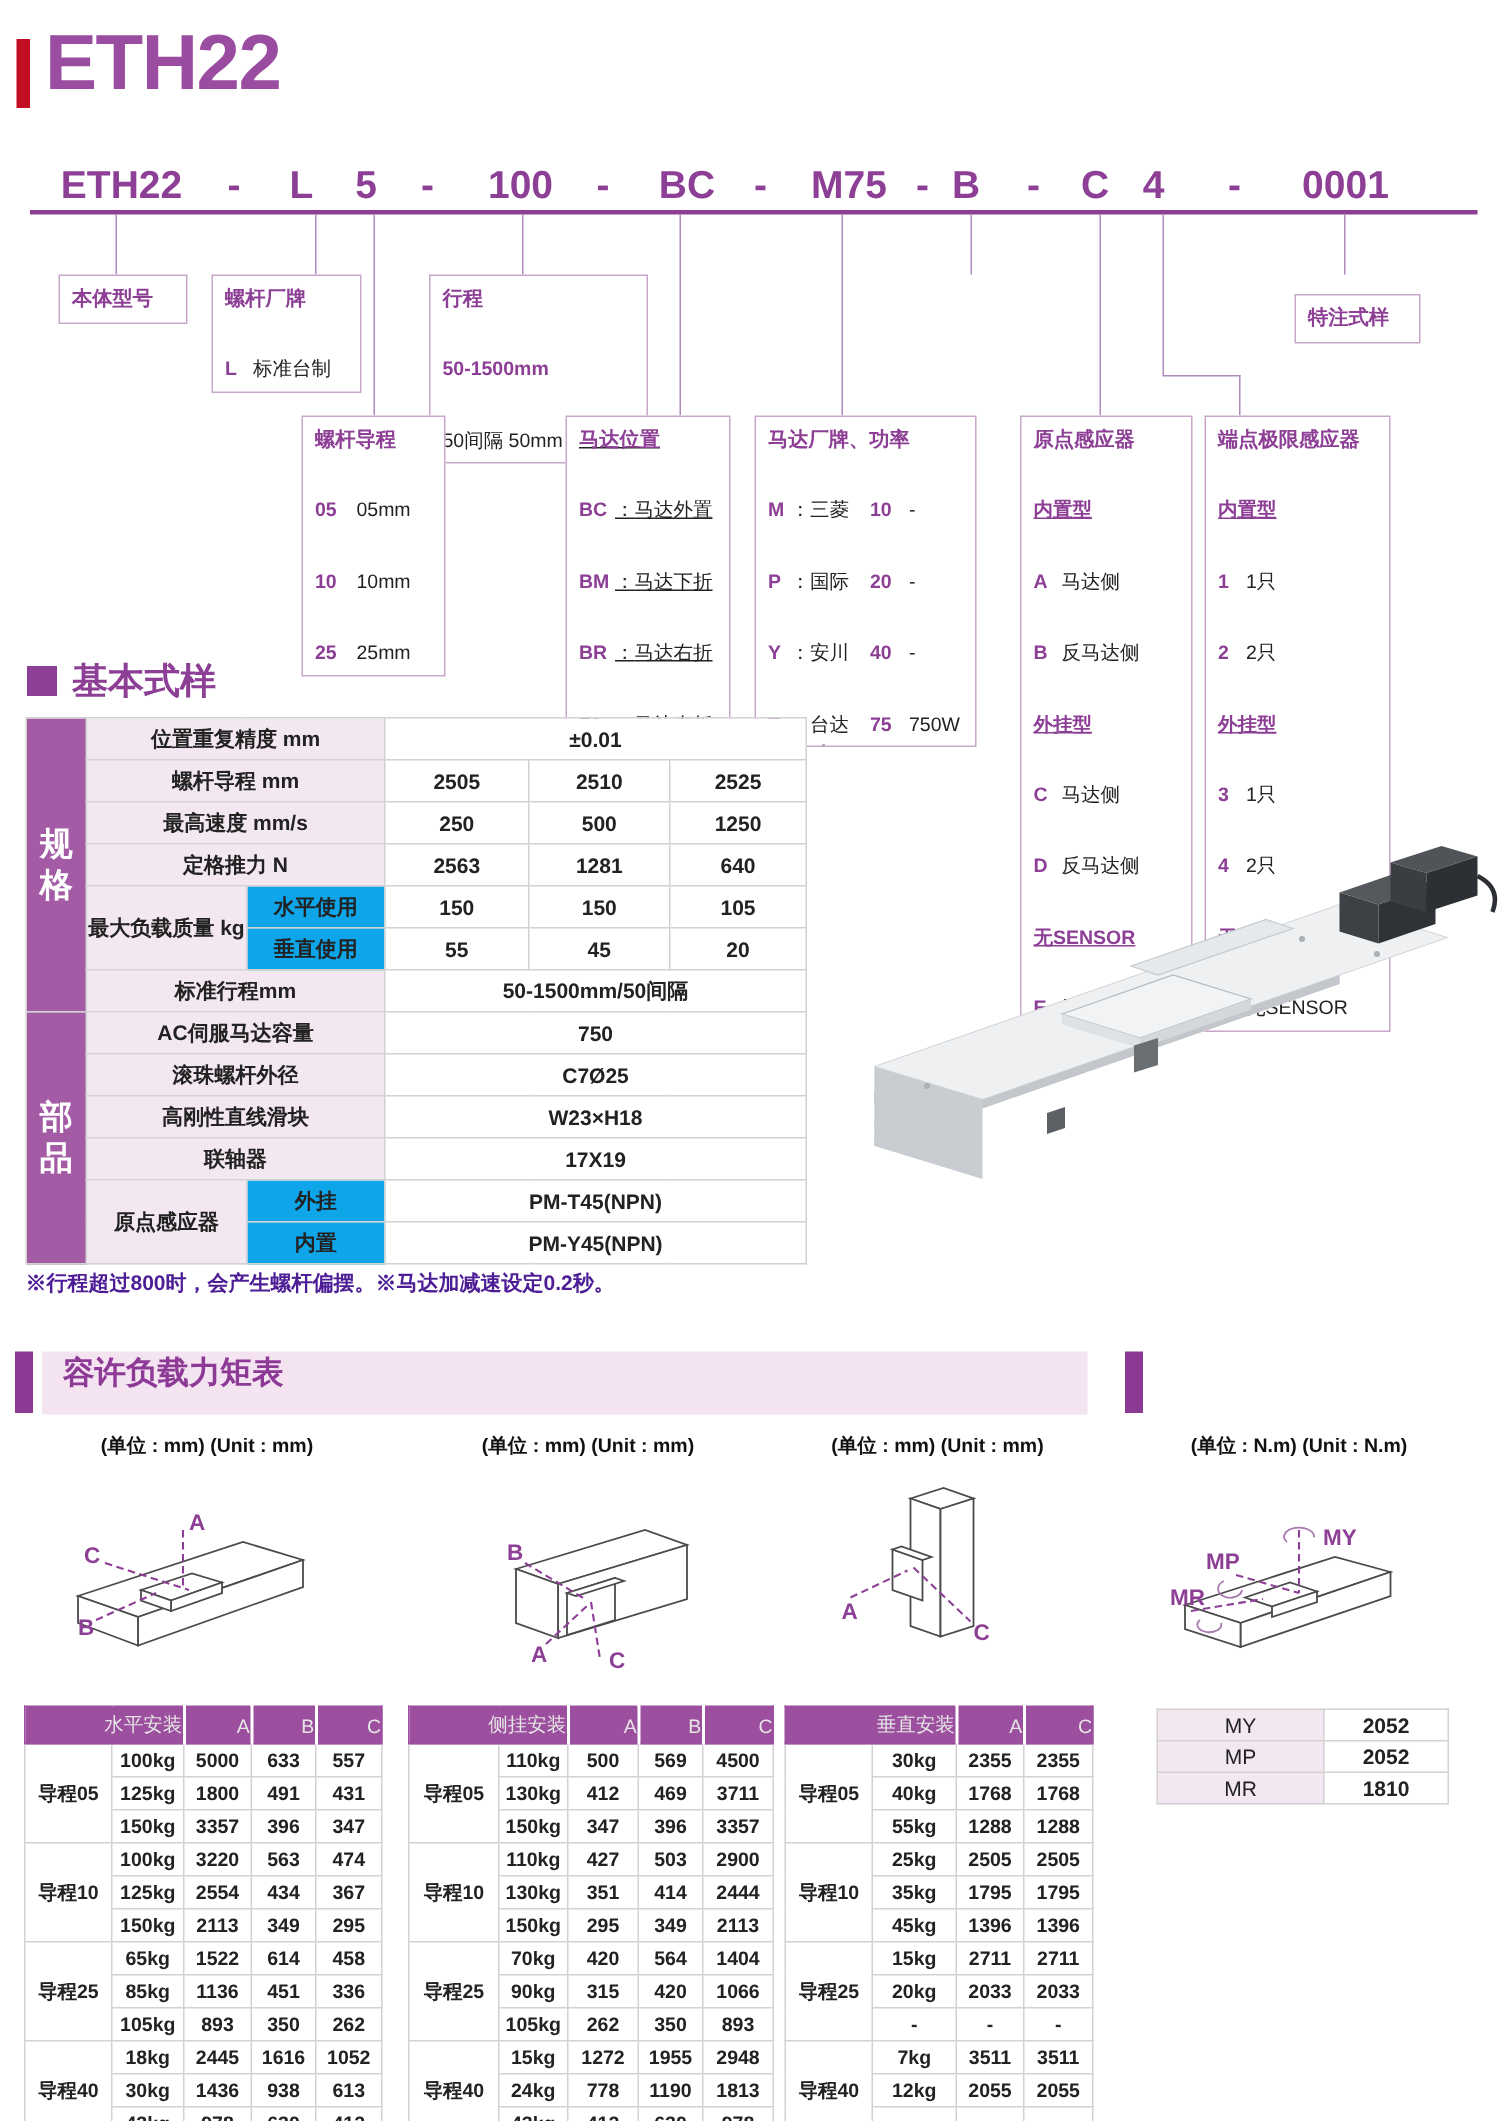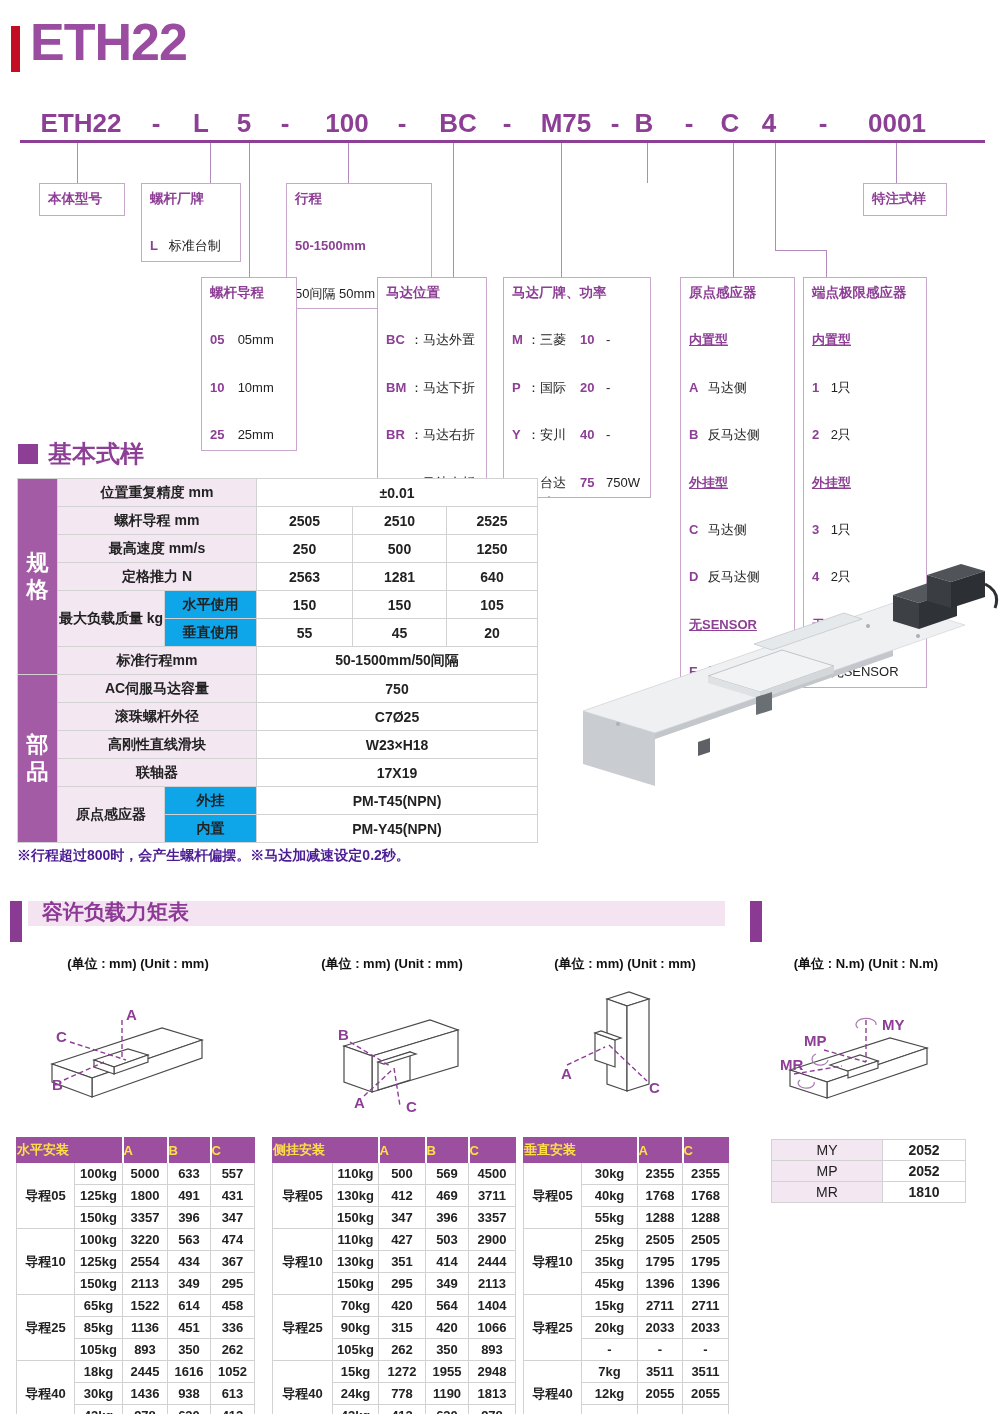--- a/index.html
+++ b/index.html
@@ -27,23 +27,23 @@
   .co-code{color:#8d3f96;font-weight:bold;display:inline-block;min-width:15px;}
   .co-code.w2{min-width:24px;}
   .co-sub{color:#8d3f96;font-weight:bold;text-decoration:underline;}
   .co-purple{color:#8d3f96;font-weight:bold;}
   .co-name{display:inline-block;min-width:40px;}
   .co-num{display:inline-block;min-width:26px;color:#8d3f96;font-weight:bold;}
   .co0{left:39px;top:183px;width:68px;}
   .co1{left:141px;top:183px;width:82px;}
   .co2{left:286px;top:183px;width:128px;}
   .co3{left:590px;top:183px;width:111px;}
-  .co4{left:863px;top:183px;width:66px;font-family:Liberation Serif, serif;}
+  .co4{left:863px;top:196px;width:66px;font-family:Liberation Serif, serif;}
   .co5{left:201px;top:277px;width:78px;}
-  .co6{left:377px;top:277px;width:92px;}
+  .co6{left:377px;top:277px;width:92px;text-decoration:underline;}
   .co7{left:503px;top:277px;width:130px;}
   .co8{left:680px;top:277px;width:97px;}
   .co9{left:803px;top:277px;width:106px;}
 
   
   .sec-h{position:absolute;left:18px;top:438px;display:flex;align-items:center;}
   .sec-h .sq{width:20px;height:20px;background:#8d3f96;margin-right:10px;}
   .sec-h .sec-t{font-size:24px;font-weight:bold;color:#8d3f96;}
   .spec-wrap{position:absolute;left:17px;top:478px;}
   table.spec{border-collapse:collapse;table-layout:fixed;border:1px solid #c8c8c8;}
@@ -54,40 +54,40 @@
   td.spec-val{background:#fff;}
   th.spec-group{background:#a35ba5;color:#fff;border:2px solid #fff;}
   .vchars span{display:block;font-size:22px;line-height:1.2;font-weight:bold;}
   .spec-note{position:absolute;left:17px;top:847px;font-size:14px;font-weight:bold;color:#4c1d95;}
 
   
   .product{position:absolute;left:548px;top:496px;}
 
   
   .banner-bar{position:absolute;width:12px;height:41px;background:#8a3a92;}
-  .banner{position:absolute;height:25px;background:#f4e3f1;display:flex;align-items:flex-end;}
+  .banner{position:absolute;height:42px;background:#f4e3f1;display:flex;align-items:flex-start;}
   .banner .bt{font-size:21px;font-weight:bold;color:#8d3a96;padding-left:14px;white-space:nowrap;}
   .bb1{left:10px;top:901px;}
   .bp1{left:28px;top:901px;width:697px;}
   .bb2{left:750px;top:901px;}
   .bp2{left:772px;top:901px;width:218px;}
 
   .unit-label{position:absolute;width:170px;text-align:center;font-size:13px;color:#111;font-weight:bold;}
 
   
   .diag{position:absolute;}
   .diag polygon{fill:#fff;stroke:#4a4a4a;stroke-width:1.2;}
   .dash{stroke:#8d3f96;stroke-width:1.4;stroke-dasharray:5 3;fill:none;}
   .dlabel{fill:#8d3f96;font-size:15px;font-weight:bold;font-family:"Liberation Sans",sans-serif;}
 
   
   .mt{position:absolute;}
   table.load{border-collapse:collapse;table-layout:fixed;border:1px solid #c8c8c8;}
-  table.load th{background:#9c4f9e;color:#fde047;font-size:13px;font-weight:bold;height:24px;
-        border:1px solid #9c4f9e;border-right:2px solid #fff;padding:0;text-align:left;}
+  table.load th{background:#9c4f9e;color:#e5e5e5;font-size:13px;font-weight:normal;height:24px;
+        border:1px solid #9c4f9e;border-right:2px solid #fff;padding:0;text-align:right;}
   table.load th:last-child{border-right:1px solid #9c4f9e;}
   table.load td{border:1px solid #d2d2d2;font-size:13px;height:21px;padding:0;text-align:center;background:#fff;}
   td.mt-group{background:#f3e7f1;font-weight:bold;}
   td.mt-kg{background:#f9f1f7;font-weight:bold;}
   table.load td.val{font-weight:bold;}
   .mt0{left:16px;top:1137px;}  .mt0 table{width:238px;}
   .mt1{left:272px;top:1137px;} .mt1 table{width:243px;}
   .mt2{left:523px;top:1137px;} .mt2 table{width:205px;}
 
   .it{position:absolute;left:771px;top:1139px;}

